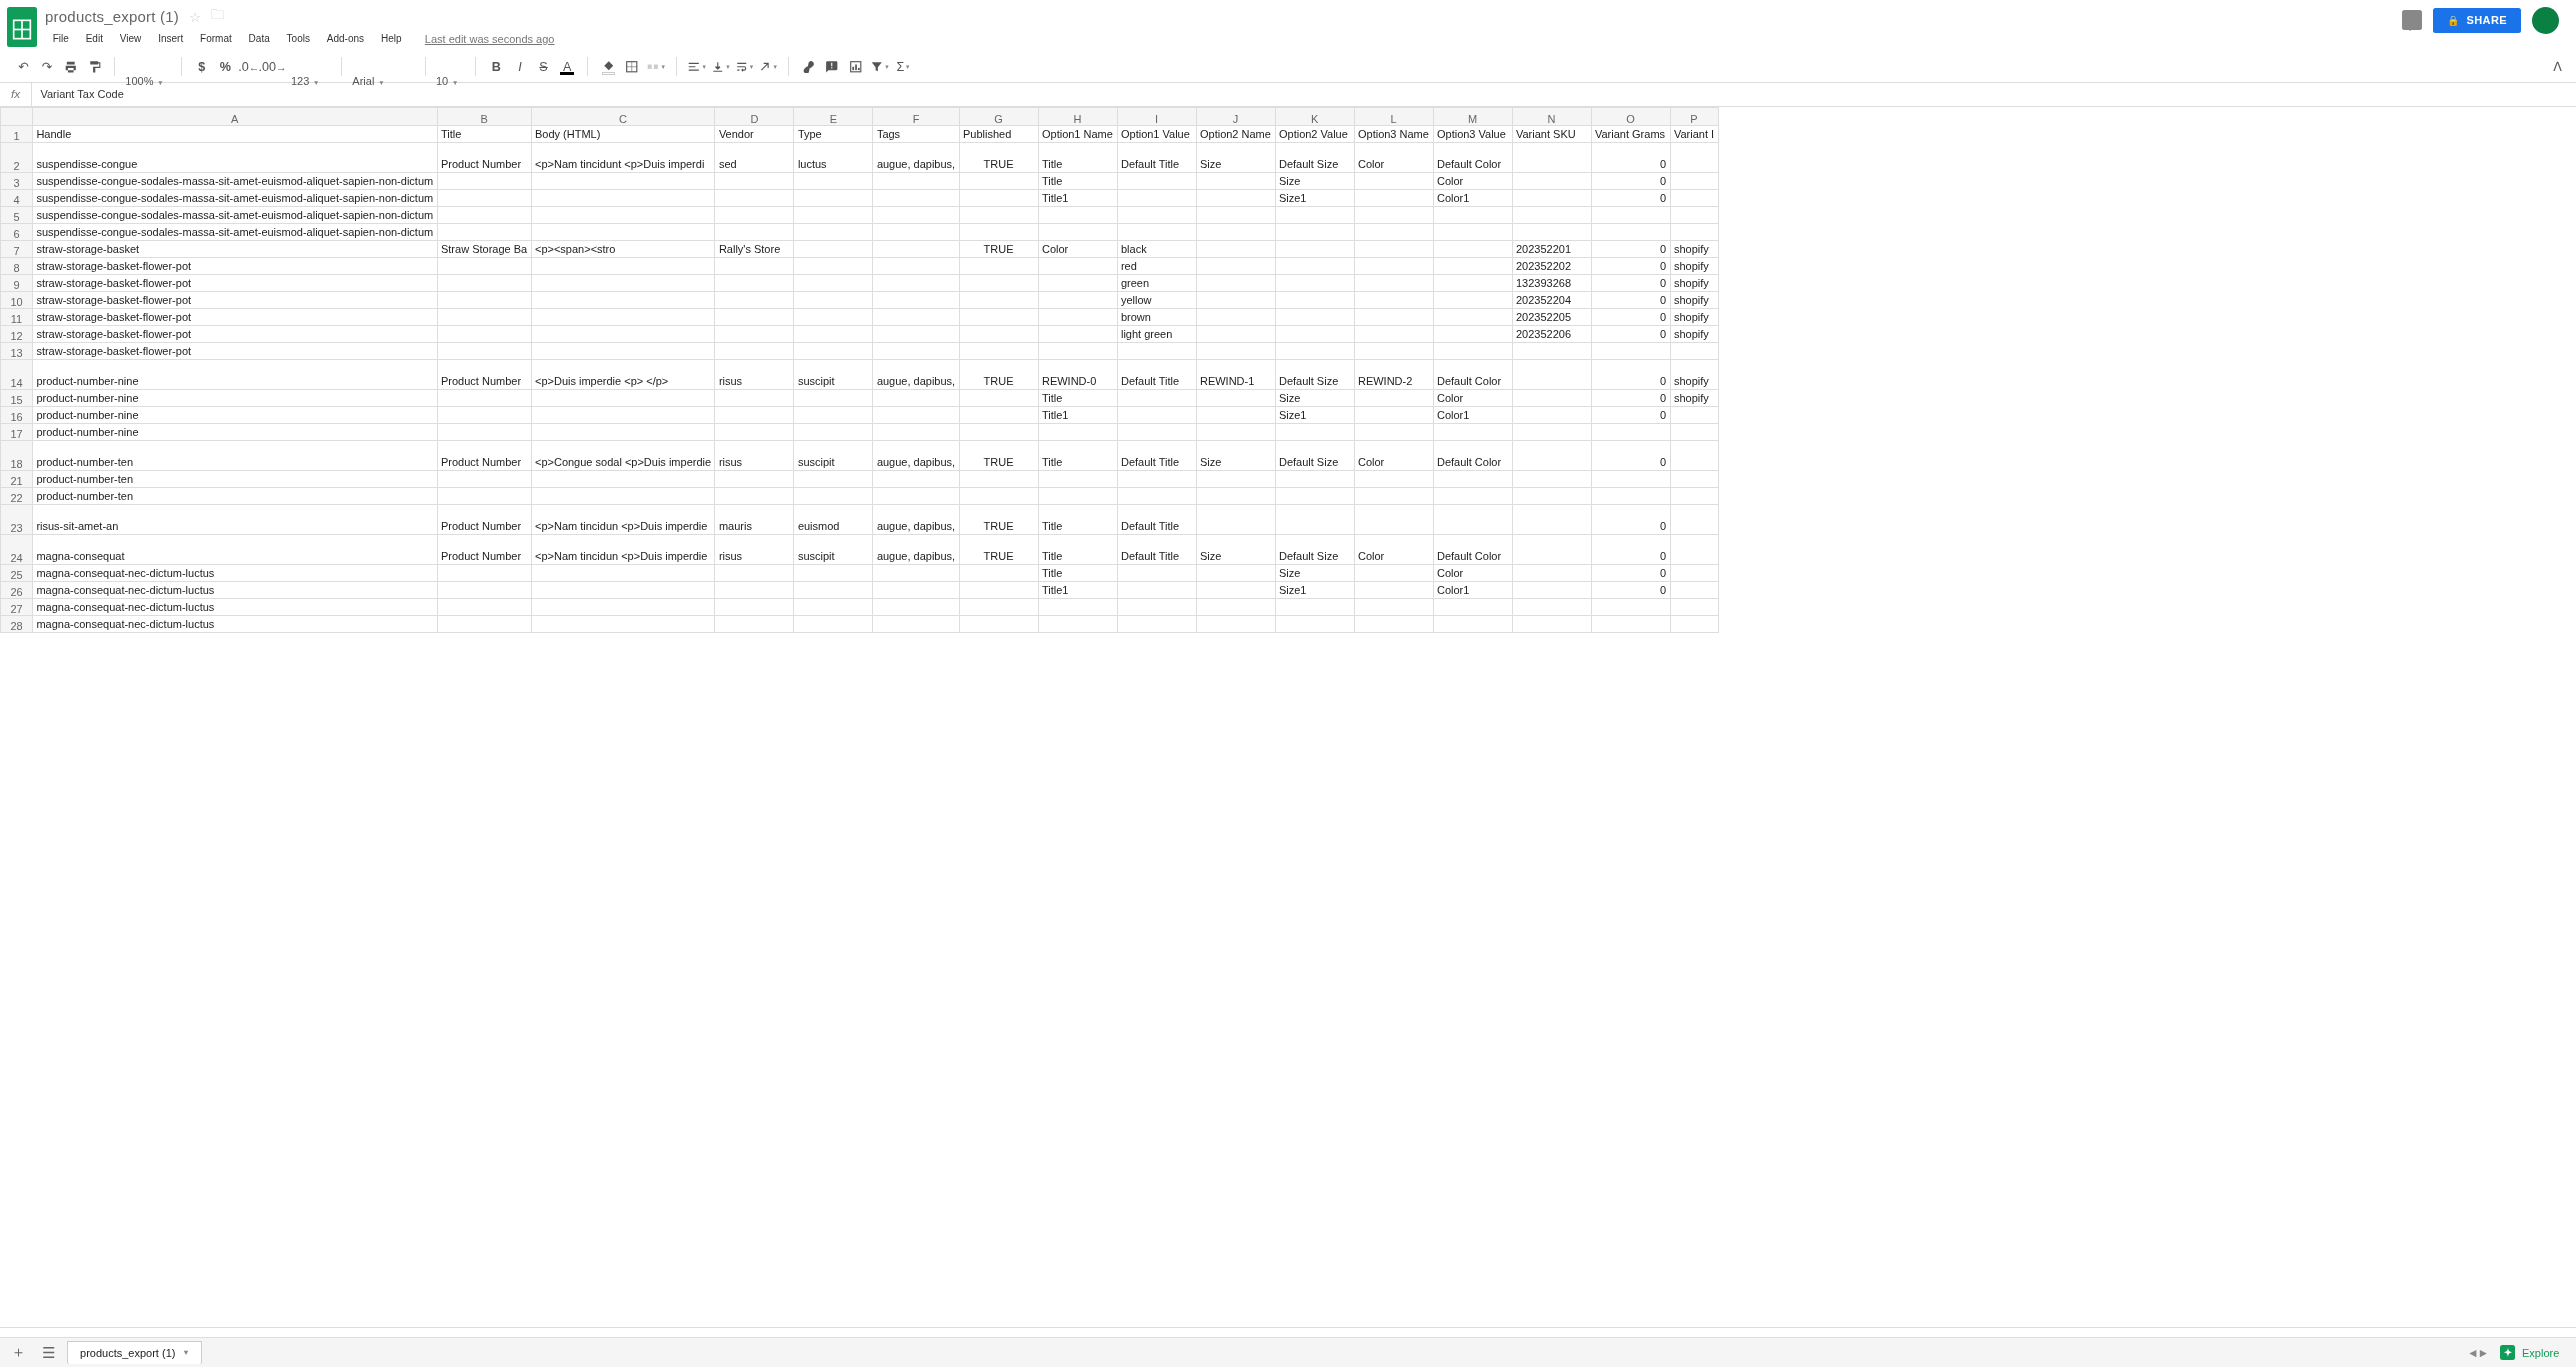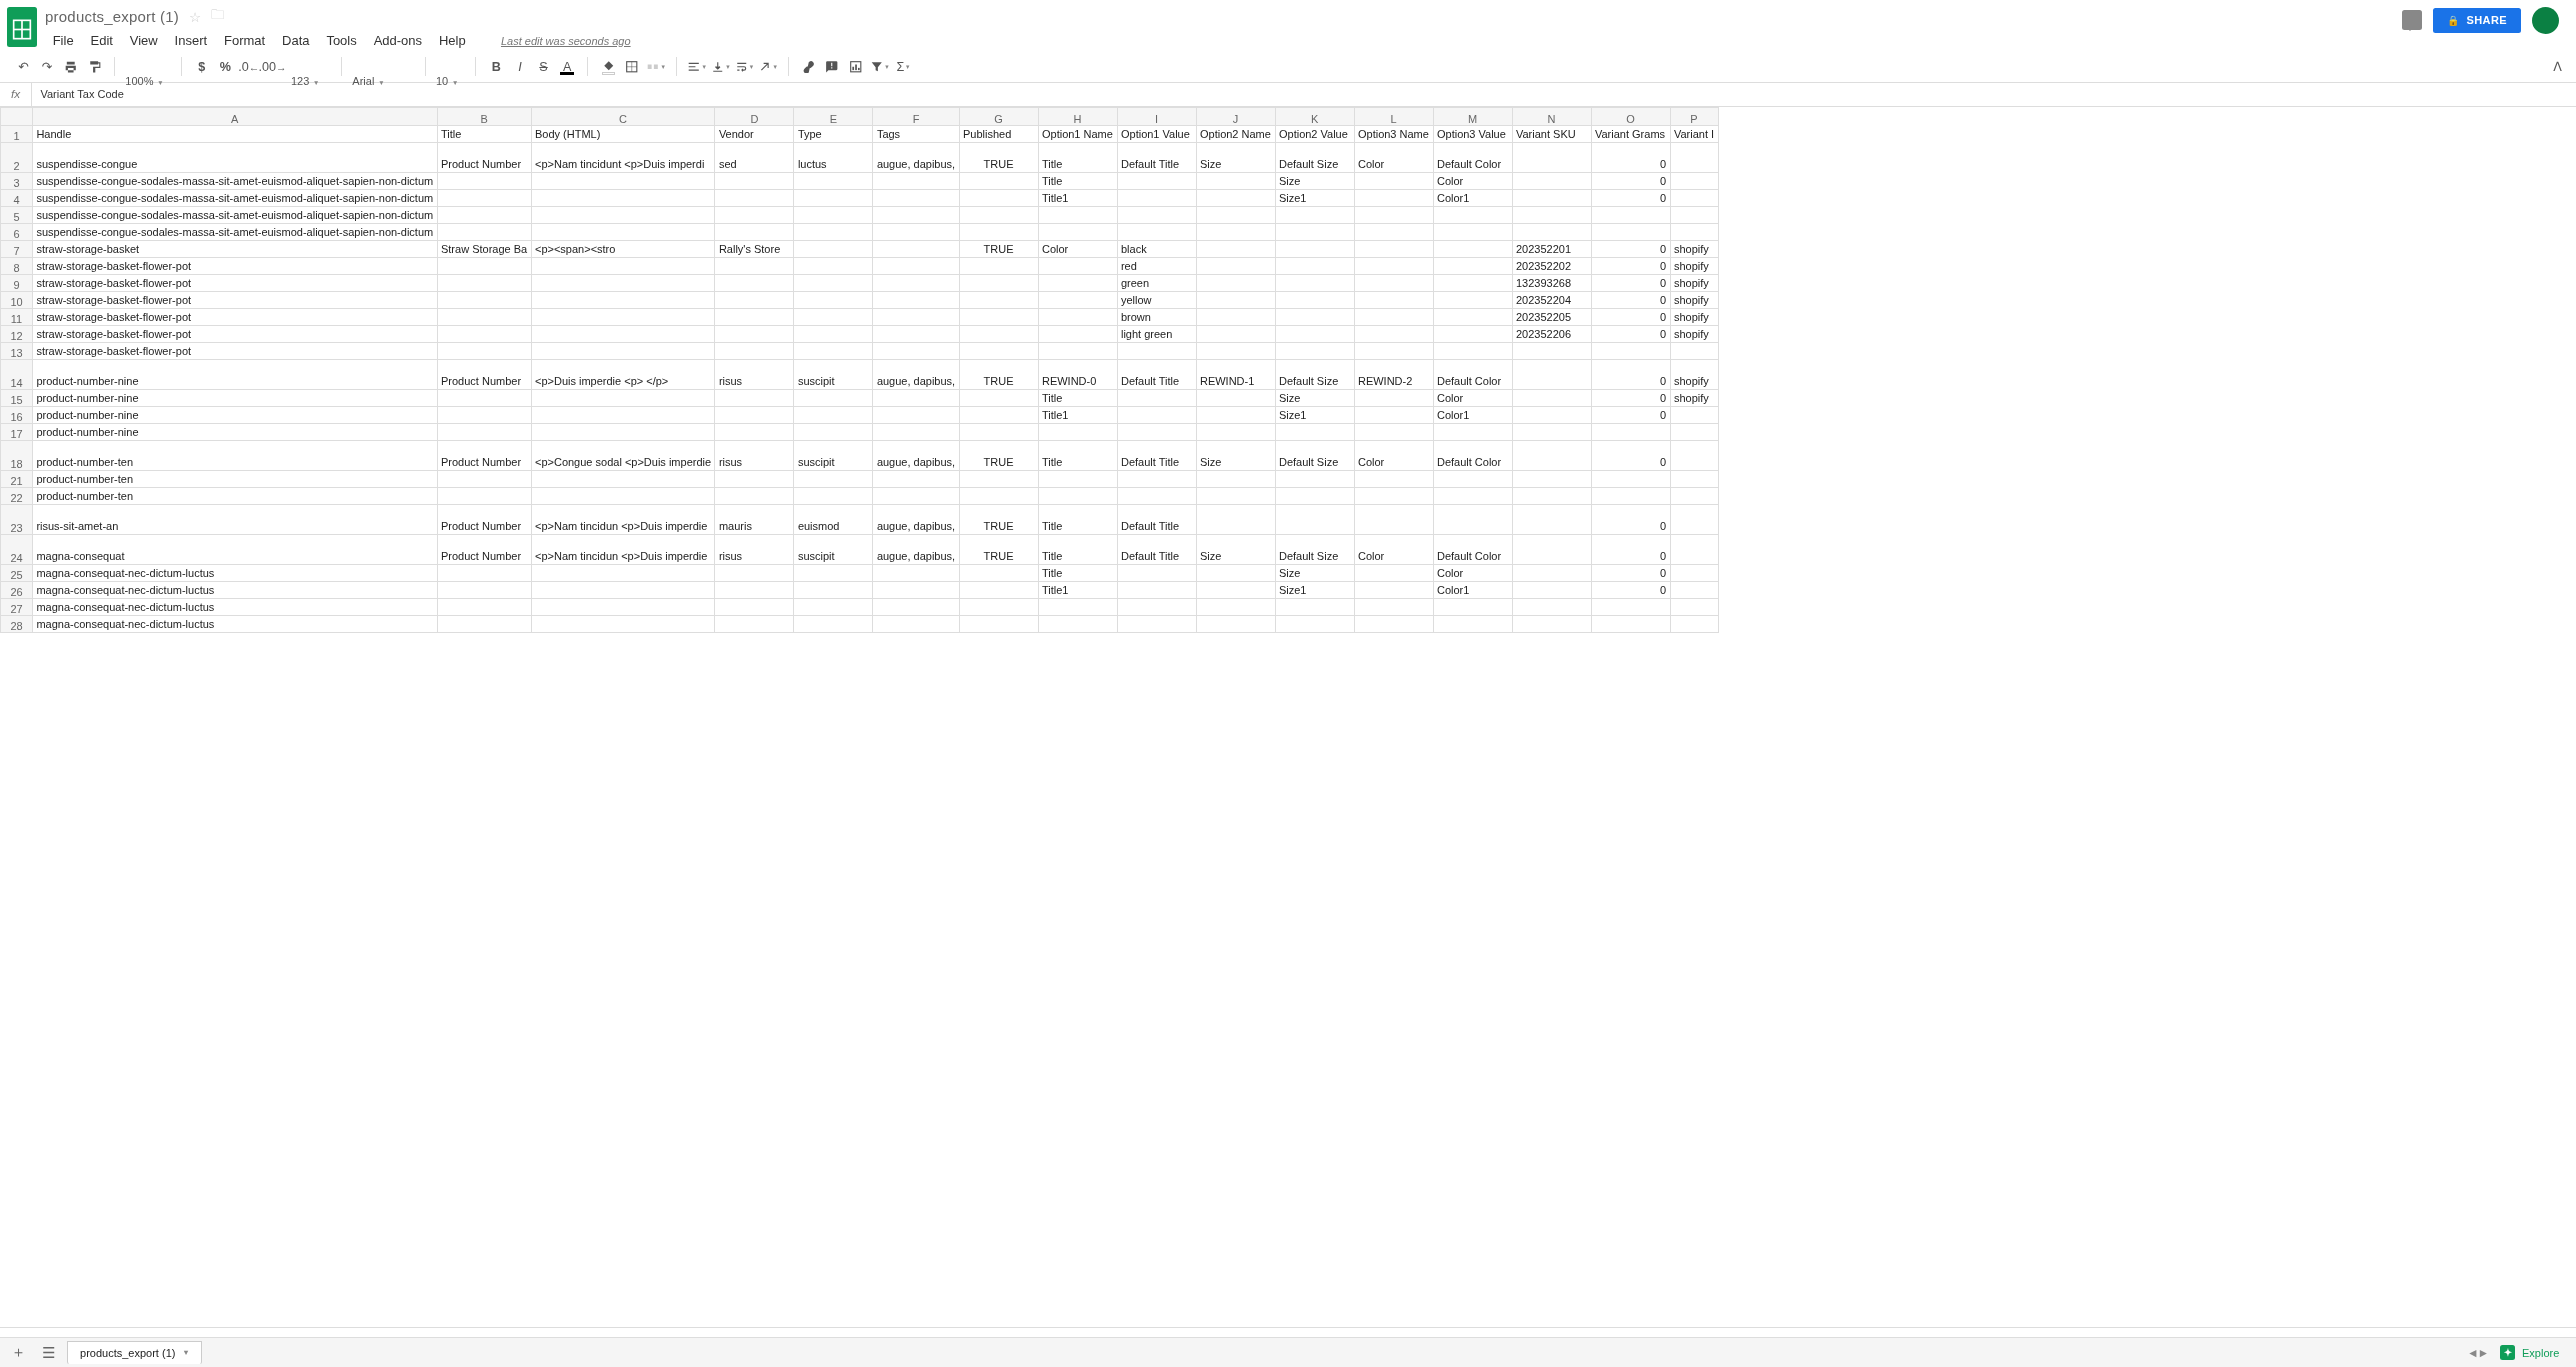--- a/index.html
+++ b/index.html
@@ -8,22 +8,22 @@
 
 
 .titlebar { display: flex; align-items: flex-start; padding: 6.7px 10px 0 6.7px; height: 51px; }
 .doc-icon { width: 30px; height: 40px; margin-right: 8.4px; display:flex; align-items:center; justify-content:center; }
 .doc-icon svg { width: 30px; height: 40px; }
 .title-area { flex: 1; display: flex; flex-direction: column; }
 .title-row { display: flex; align-items: center; gap: 10px; height: 20px; }
 .doc-title { font-size: 15px; color: #666; letter-spacing: 0.2px; }
 .star-icon, .folder-icon { color: #ccc; font-size: 13.5px; cursor: pointer; }
 .menubar { display: flex; gap: 1.7px; margin-top: 3.4px; align-items: center; }
-.menu-item { padding: 3.4px 7.6px; font-size: 13px; color: #333; cursor: pointer; border-radius: 2.5px; }
-.last-edit { color: #777; text-decoration: underline; margin-left: 26px; font-size: 11px; font-style: italic; }
+.menu-item { padding: 3.4px 7.6px; font-size: 10px; color: #333; cursor: pointer; border-radius: 2.5px; }
+.last-edit { color: #777; text-decoration: underline; margin-left: 14px; font-size: 11px; }
 .titlebar-right { display: flex; align-items: center; gap: 11.8px; margin-left: auto; padding-right: 6.7px; }
 .comments-icon { width: 20px; height: 20px; background: #888; border-radius: 2.5px; position: relative; cursor:pointer;}
 .comments-icon::after { content:""; position:absolute; bottom:-3.4px; left:5px; border:3.4px solid transparent; border-top-color:#888; }
 .share-btn { background: #1a73e8; color: #fff; border: none; padding: 6.7px 13.5px; font-size: 11px; font-weight: bold; border-radius: 2.5px; display: flex; align-items: center; gap: 6.7px; cursor:pointer; letter-spacing: 0.4px;}
 .lock-glyph { font-size: 10px; }
 .avatar { width: 27px; height: 27px; border-radius: 50%; background: #0b8043; }
 
 
 .toolbar { display: flex; align-items: center; padding: 3.4px 6.7px; border-bottom: 0.8px solid #ddd; height: 32px; gap: 0; }
 .tb-group { display: flex; align-items: center; padding: 0 5px; height: 100%; }

